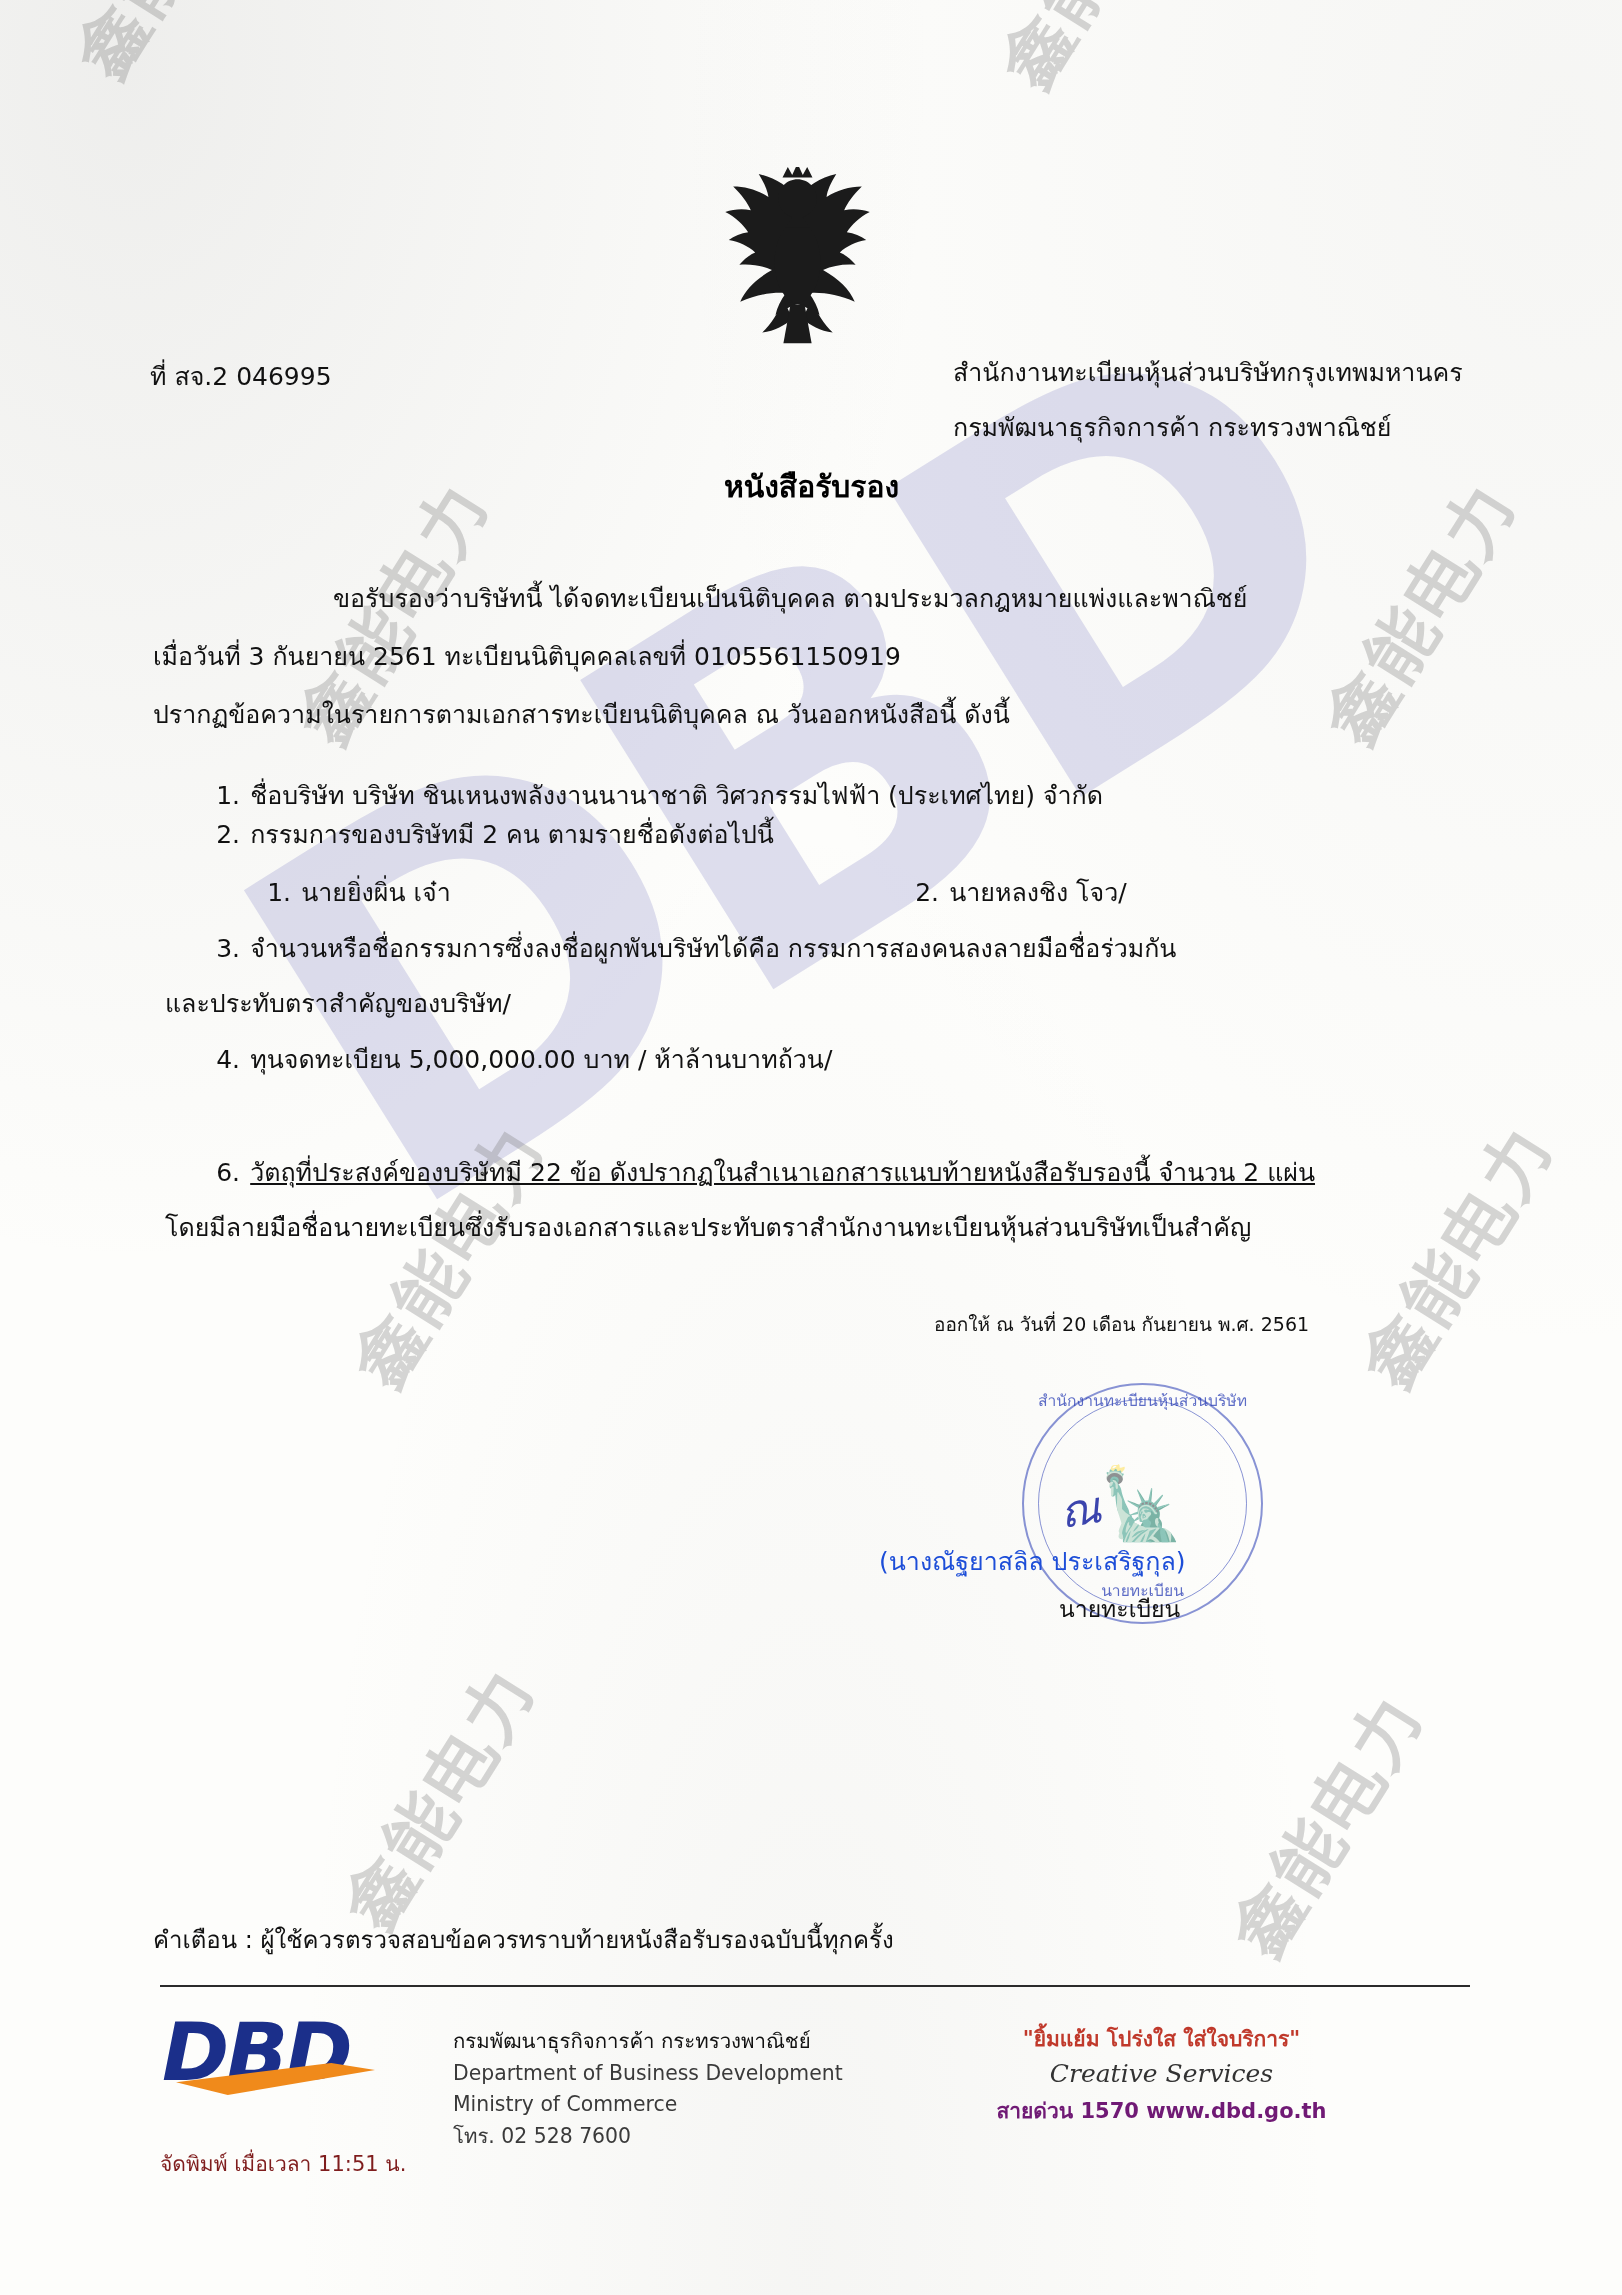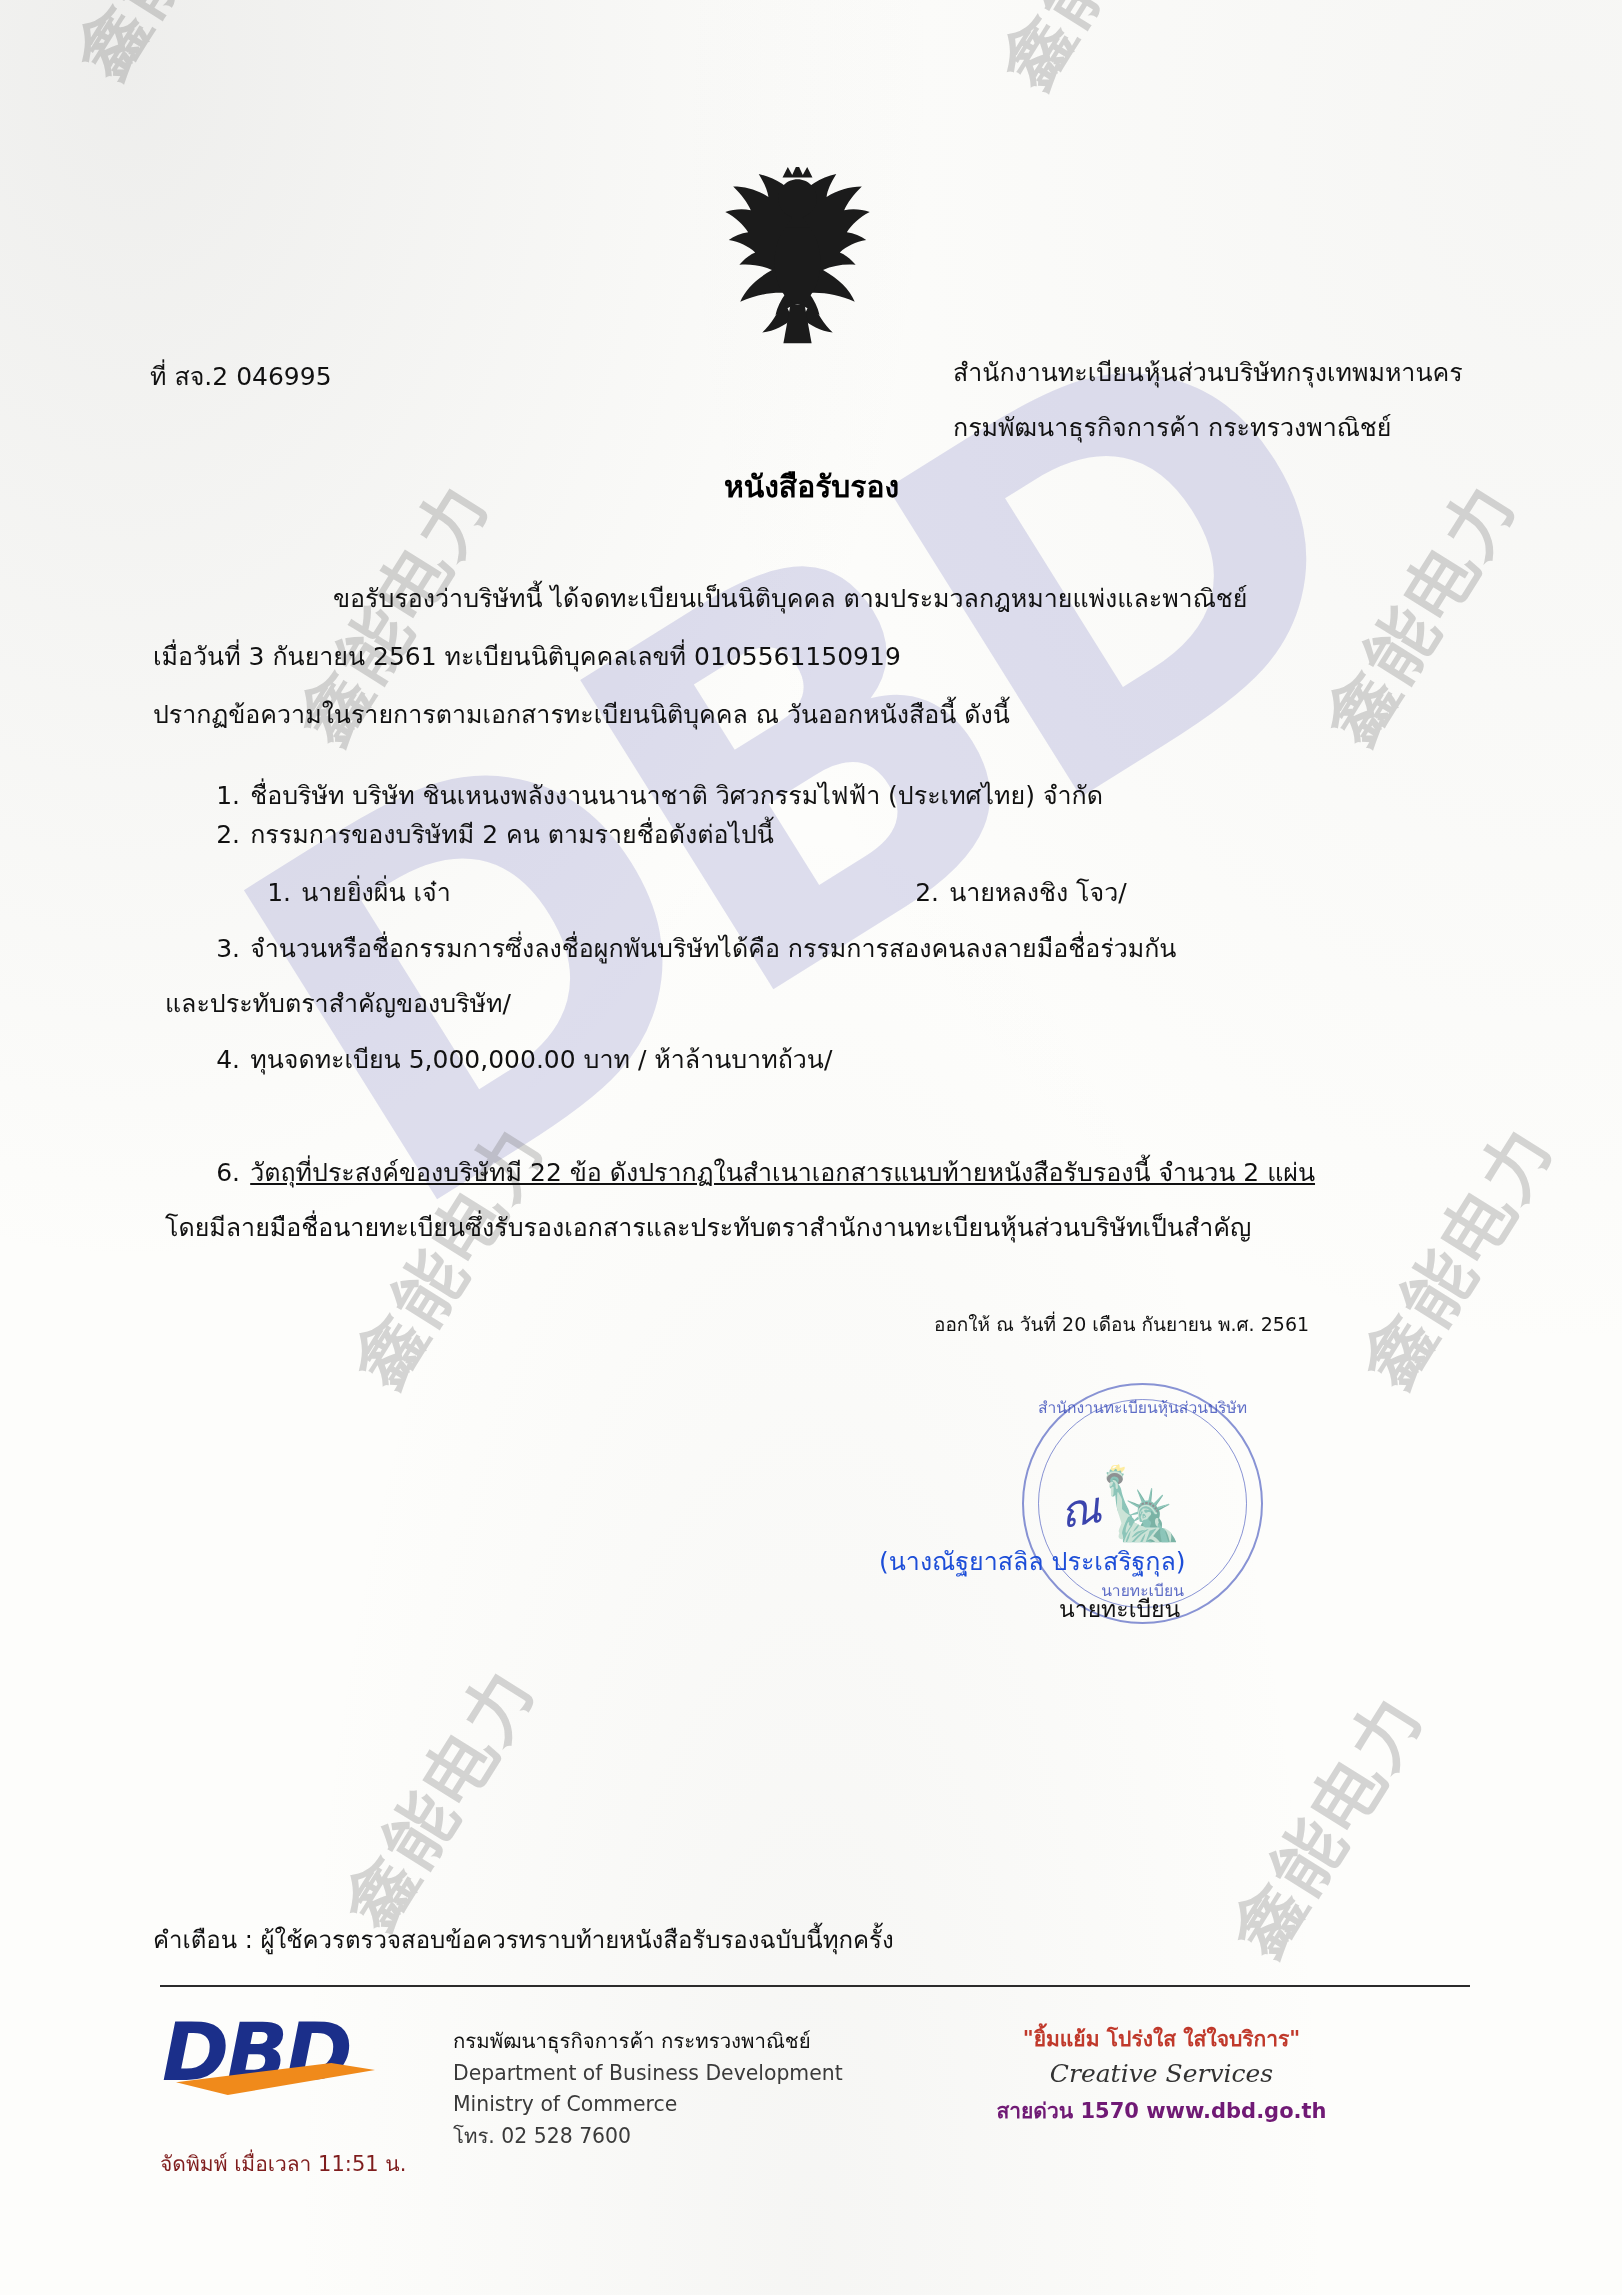--- a/index.html
+++ b/index.html
@@ -190,21 +190,21 @@
   }
   .seal-top-text, .seal-bottom-text {
     position: absolute;
     left: 0;
     right: 0;
     text-align: center;
     color: rgba(40,60,180,0.75);
     font-size: 15.7px;
     white-space: nowrap;
   }
-  .seal-top-text { top: 12px; }
+  .seal-top-text { top: 5px; }
   .seal-bottom-text { bottom: 21px; }
   .seal-bird {
     position: absolute;
     left: 50%;
     top: 50%;
     transform: translate(-50%,-50%);
     color: rgba(40,60,180,0.6);
     font-size: 69px;
     line-height: 1;
   }

